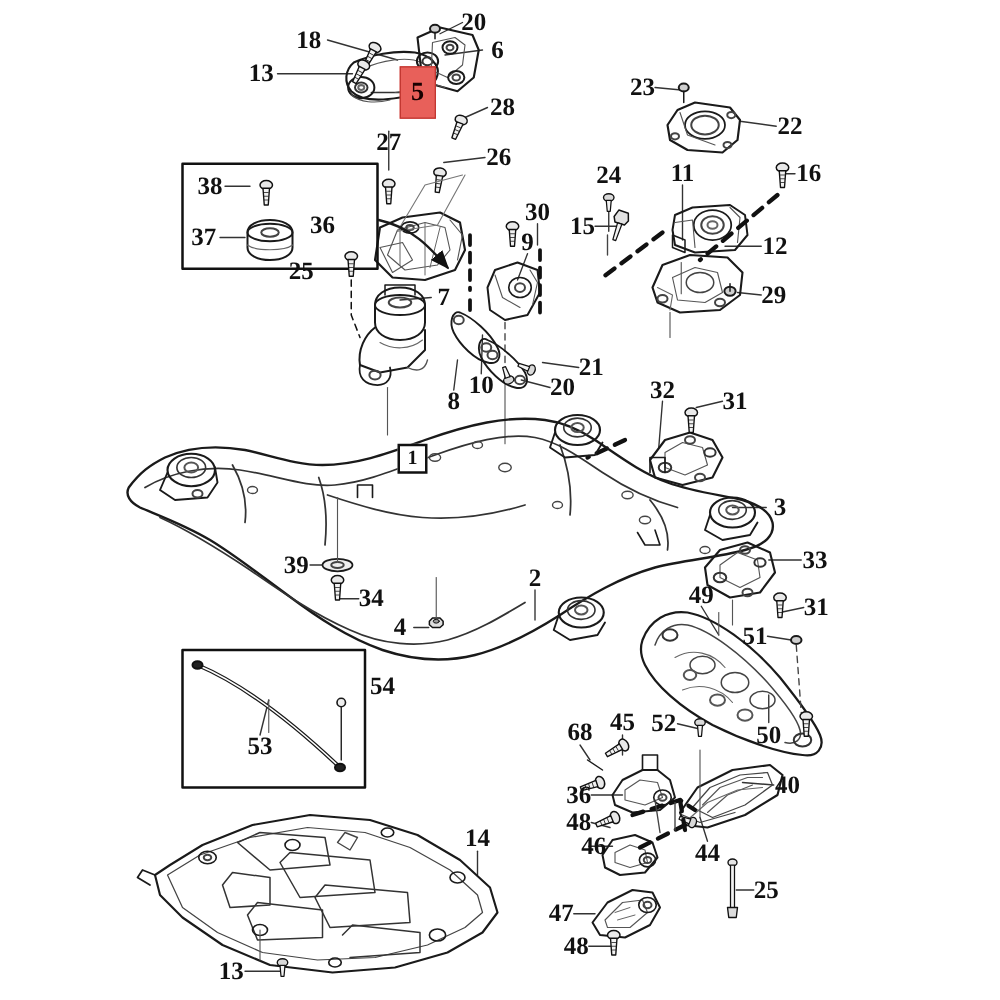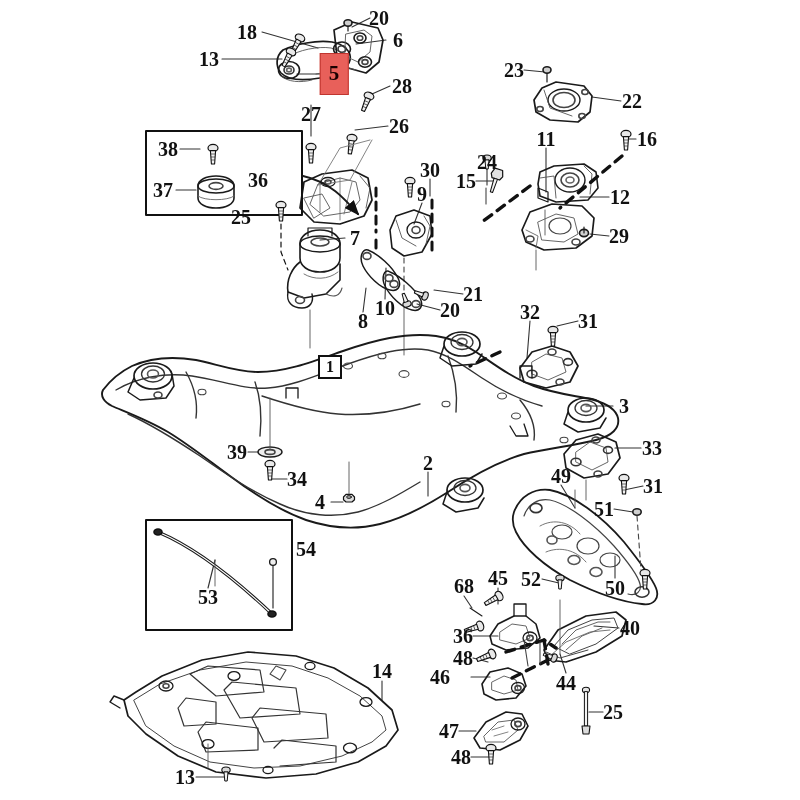--- a/index.html
+++ b/index.html
@@ -494,21 +494,21 @@
   <div class="lbl" style="left:379px;top:18px">20</div>
   <div class="lbl" style="left:398px;top:40px">6</div>
   <div class="lbl hl" style="left:334px;top:74px">5</div>
   <div class="lbl" style="left:311px;top:114px">27</div>
   <div class="lbl" style="left:402px;top:86px">28</div>
   <div class="lbl" style="left:399px;top:126px">26</div>
   <div class="lbl" style="left:514px;top:70px">23</div>
   <div class="lbl" style="left:632px;top:101px">22</div>
   <div class="lbl" style="left:546px;top:139px">11</div>
   <div class="lbl" style="left:647px;top:139px">16</div>
-  <div class="lbl" style="left:487px;top:162px">24</div>
+  <div class="lbl" style="left:487px;top:140px">24</div>
   <div class="lbl" style="left:466px;top:181px">15</div>
   <div class="lbl" style="left:620px;top:197px">12</div>
   <div class="lbl" style="left:619px;top:236px">29</div>
   <div class="lbl" style="left:168px;top:149px">38</div>
   <div class="lbl" style="left:163px;top:190px">37</div>
   <div class="lbl" style="left:258px;top:180px">36</div>
   <div class="lbl" style="left:241px;top:217px">25</div>
   <div class="lbl" style="left:430px;top:170px">30</div>
   <div class="lbl" style="left:422px;top:194px">9</div>
   <div class="lbl" style="left:355px;top:238px">7</div>
@@ -530,21 +530,21 @@
   <div class="lbl" style="left:604px;top:509px">51</div>
   <div class="lbl" style="left:531px;top:579px">52</div>
   <div class="lbl" style="left:615px;top:588px">50</div>
   <div class="lbl" style="left:306px;top:549px">54</div>
   <div class="lbl" style="left:208px;top:597px">53</div>
   <div class="lbl" style="left:464px;top:586px">68</div>
   <div class="lbl" style="left:498px;top:578px">45</div>
   <div class="lbl" style="left:463px;top:636px">36</div>
   <div class="lbl" style="left:630px;top:628px">40</div>
   <div class="lbl" style="left:463px;top:658px">48</div>
-  <div class="lbl" style="left:440px;top:677px">46</div>
+  <div class="lbl" style="left:475px;top:677px">46</div>
   <div class="lbl" style="left:566px;top:683px">44</div>
   <div class="lbl" style="left:613px;top:712px">25</div>
   <div class="lbl" style="left:449px;top:731px">47</div>
   <div class="lbl" style="left:461px;top:757px">48</div>
   <div class="lbl" style="left:382px;top:671px">14</div>
   <div class="lbl" style="left:185px;top:777px">13</div>
 
 </div>
 
 </body></html>

